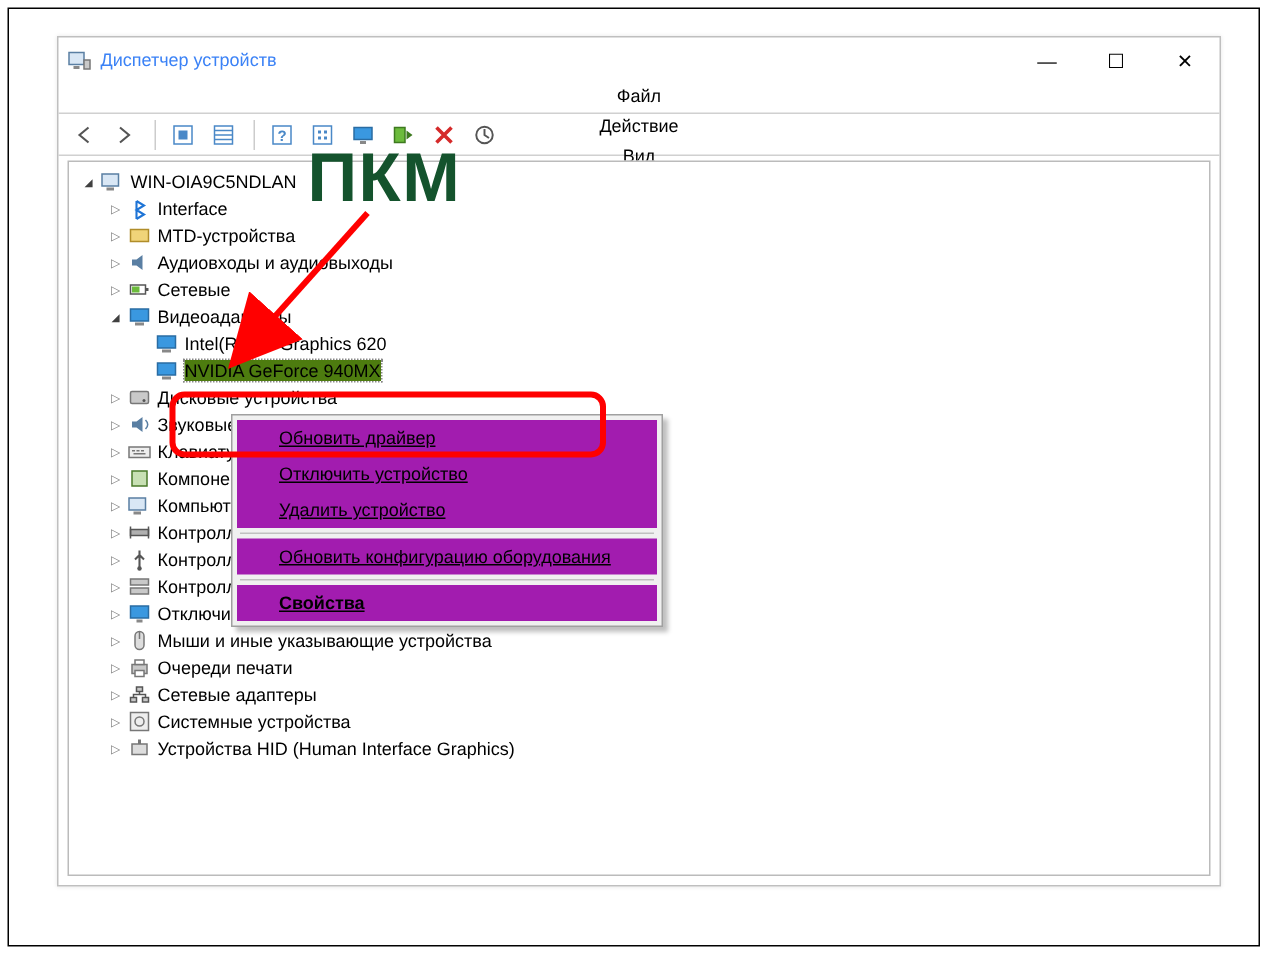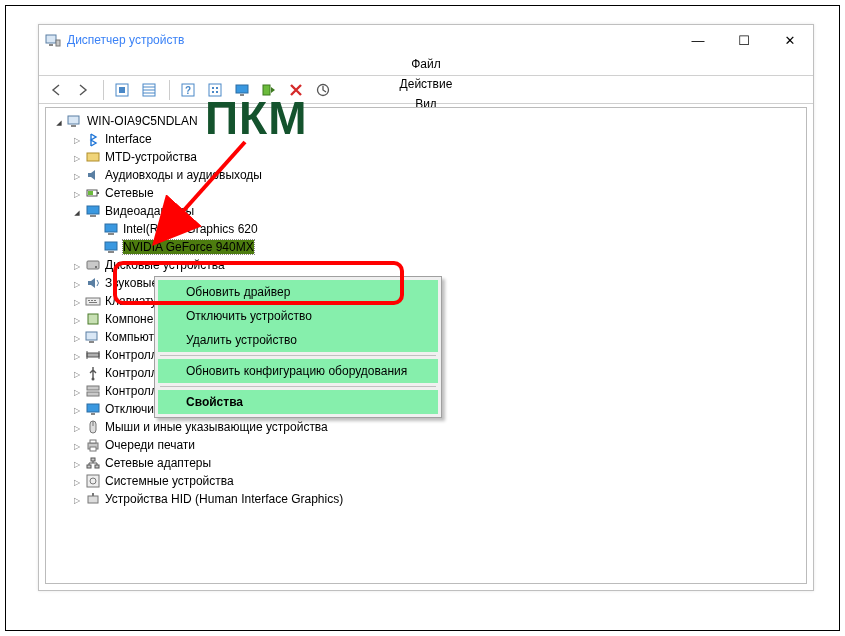--- a/index.html
+++ b/index.html
@@ -88,21 +88,22 @@
     left: 115px; top: 251px;
     width: 280px;
     background:#f0f0f0;
     border:1px solid #a0a0a0;
     box-shadow: 3px 3px 3px rgba(0,0,0,0.25);
     padding: 3px;
     z-index: 10;
   }
   .ctx-item {
     padding: 5px 10px 5px 28px;
-    background:#86efac;
+    background:#a21caf;
+    text-decoration:underline;
   }
   .ctx-sep { height:1px; background:#c0c0c0; margin:3px 2px; }
   .ctx-item.bold { font-weight:bold; }
 
   
   .annot-text {
     position:absolute;
     left: 205px; top: 95px;
     font: 700 46px/1 Arial, sans-serif;
     color: #14532d;

